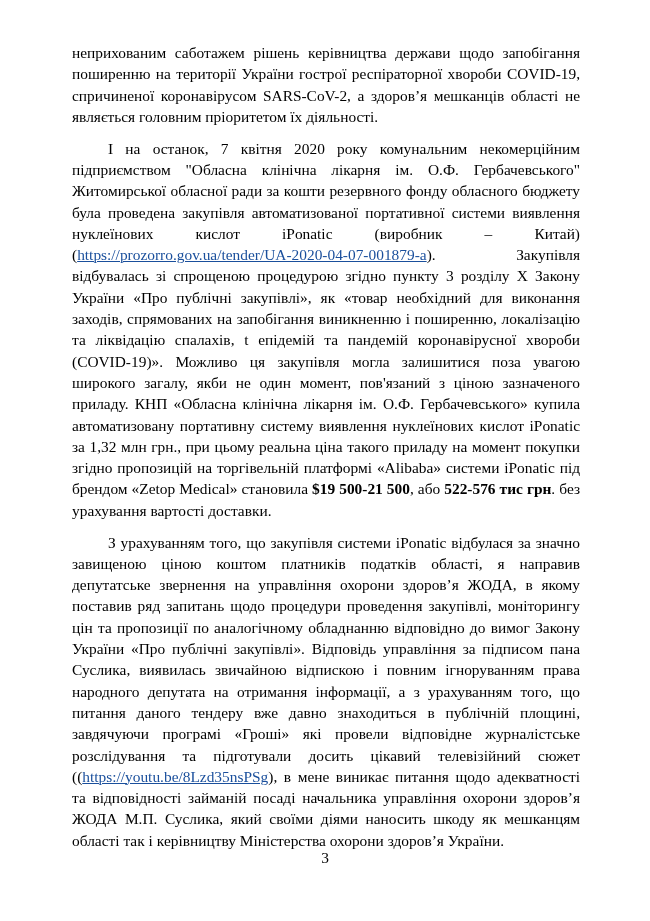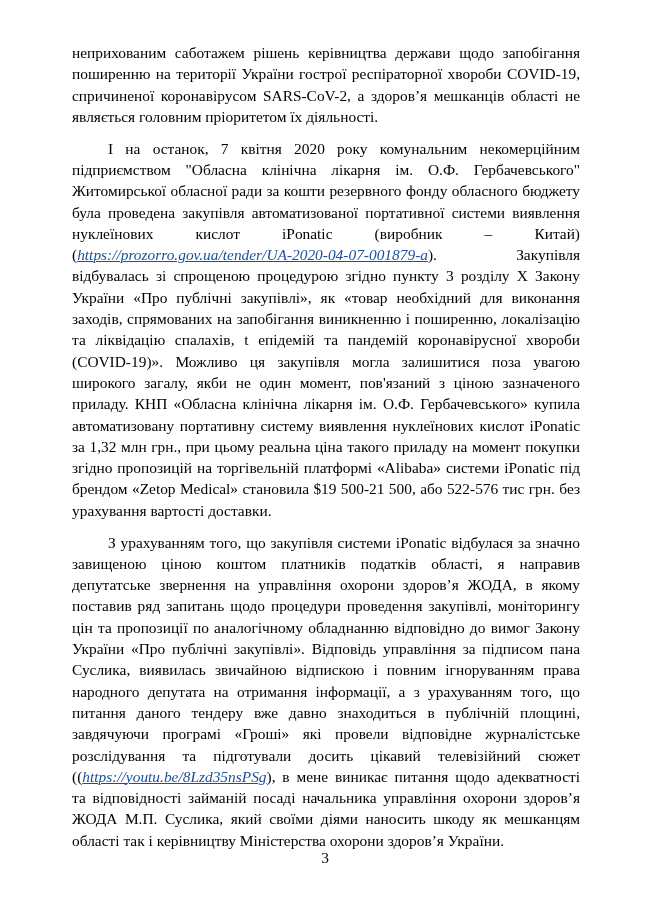--- a/index.html
+++ b/index.html
@@ -51,25 +51,24 @@
     margin-top: 10.5px;
   }
 
   .link {
     color: #1a4f9c;
     text-decoration: underline;
     text-decoration-color: #1a4f9c;
     text-decoration-thickness: 1px;
     text-underline-offset: 1px;
     cursor: pointer;
-    font-style: italic;
   }
 
   .bold {
-    font-weight: normal;
+    font-weight: bold;
   }
 
   .page-number {
     position: absolute;
     left: 0;
     right: 0;
     top: 848px;
     text-align: center;
     font-size: 15.4px;
     line-height: 20px;

